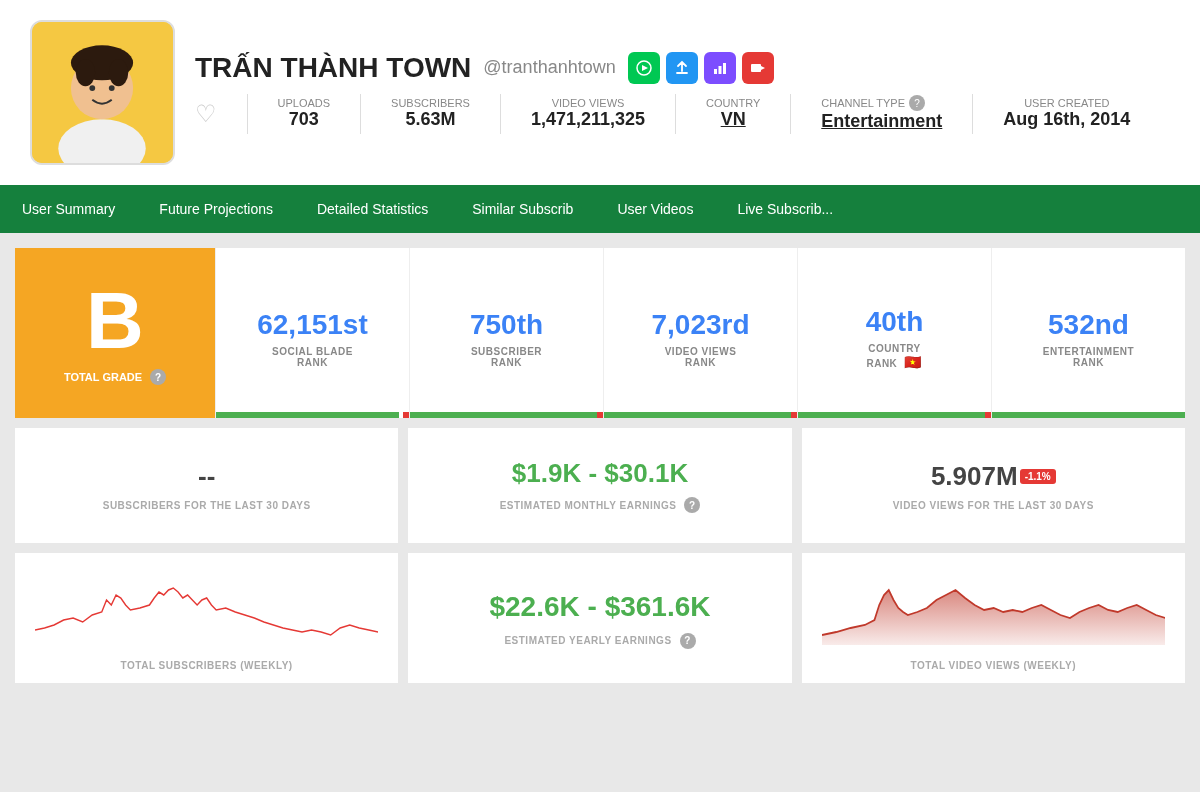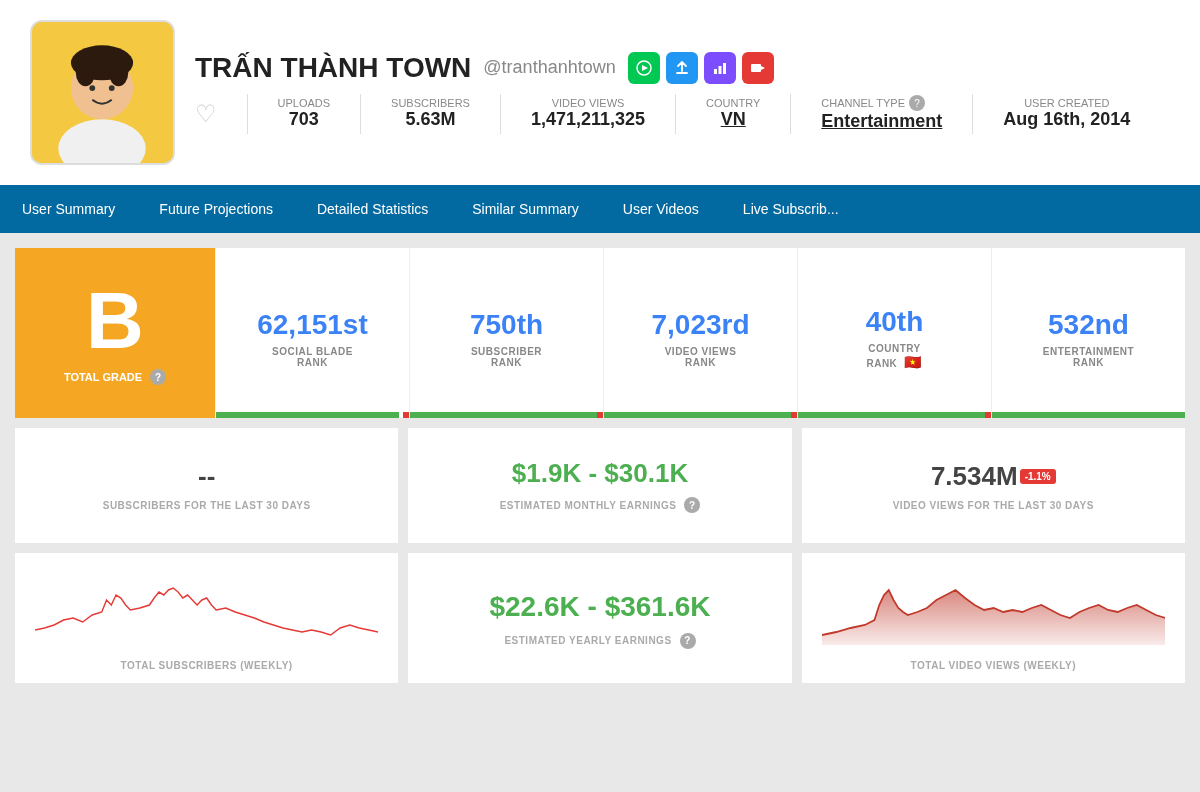--- a/index.html
+++ b/index.html
@@ -103,21 +103,21 @@
       margin-left: 4px;
     }
     .divider-v {
       width: 1px;
       height: 40px;
       background: #ddd;
     }
 
     
     .nav {
-      background: #0369a1;
+      background: #15803d;
       display: flex;
       overflow: hidden;
     }
     .nav-item {
       padding: 16px 22px;
       color: #fff;
       font-size: 14px;
       font-weight: 500;
       cursor: pointer;
       white-space: nowrap;
@@ -379,21 +379,21 @@
         <div class="stat-value">Aug 16th, 2014</div>
       </div>
     </div>
   </div>
 </div>
 
 <nav class="nav">
   <div class="nav-item">User Summary</div>
   <div class="nav-item">Future Projections</div>
   <div class="nav-item">Detailed Statistics</div>
-  <div class="nav-item">Similar Summary</div>
+  <div class="nav-item">Similar Subscrib</div>
   <div class="nav-item">User Videos</div>
   <div class="nav-item">Live Subscrib...</div>
 </nav>
 
 <div class="main">
 
   <div class="ranks-row">
     <div class="grade-box">
       <div class="grade-letter">B</div>
       <div class="grade-label">
@@ -448,21 +448,21 @@
       <div class="stat-card-value green-value" style="display:flex;align-items:center;">
         <span>$1.9K - $30.1K</span>
       </div>
       <div class="stat-card-label" style="display:flex;align-items:center;justify-content:center;gap:4px;">
         <span>ESTIMATED MONTHLY EARNINGS</span>
         <span class="help-icon">?</span>
       </div>
     </div>
     <div class="stat-card">
       <div style="display:flex;align-items:center;justify-content:center;">
-        <div class="stat-card-value dark-value">7.534M</div>
+        <div class="stat-card-value dark-value">5.907M</div>
         <span class="badge-red">-1.1%</span>
       </div>
       <div class="stat-card-label">VIDEO VIEWS FOR THE LAST 30 DAYS</div>
     </div>
   </div>
 
   <div class="chart-cards">
 
     <div class="chart-card">
       <svg class="chart-svg" viewBox="0 0 360 80" preserveAspectRatio="none">

